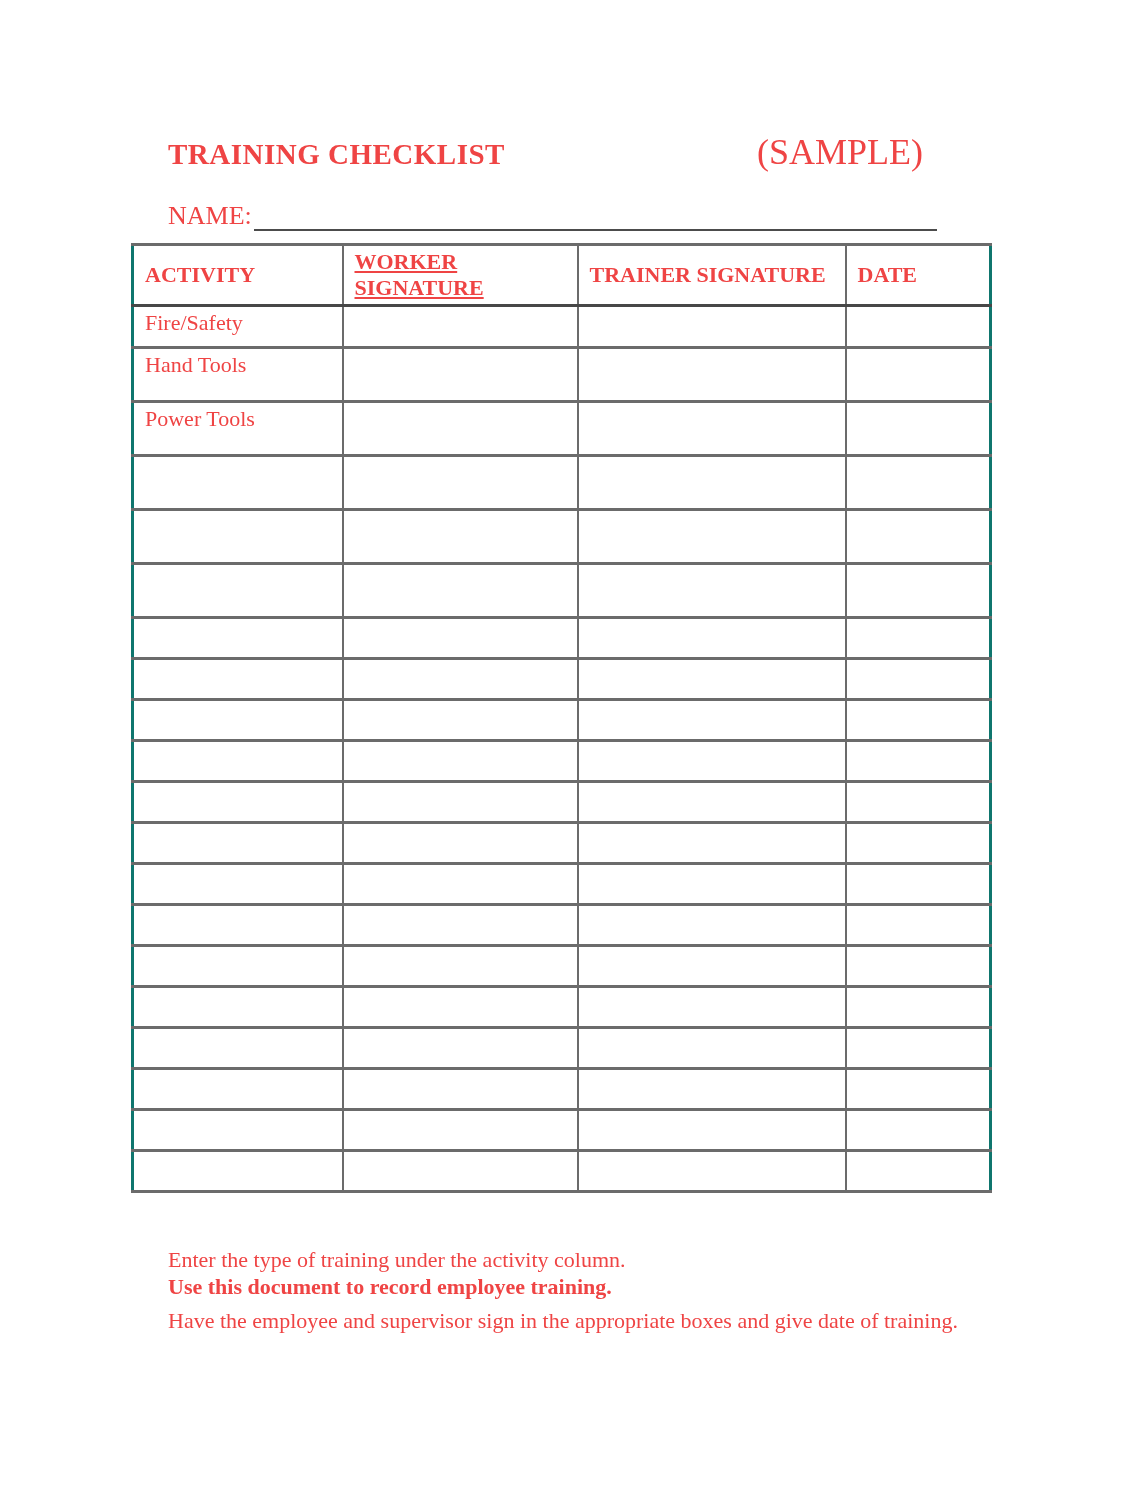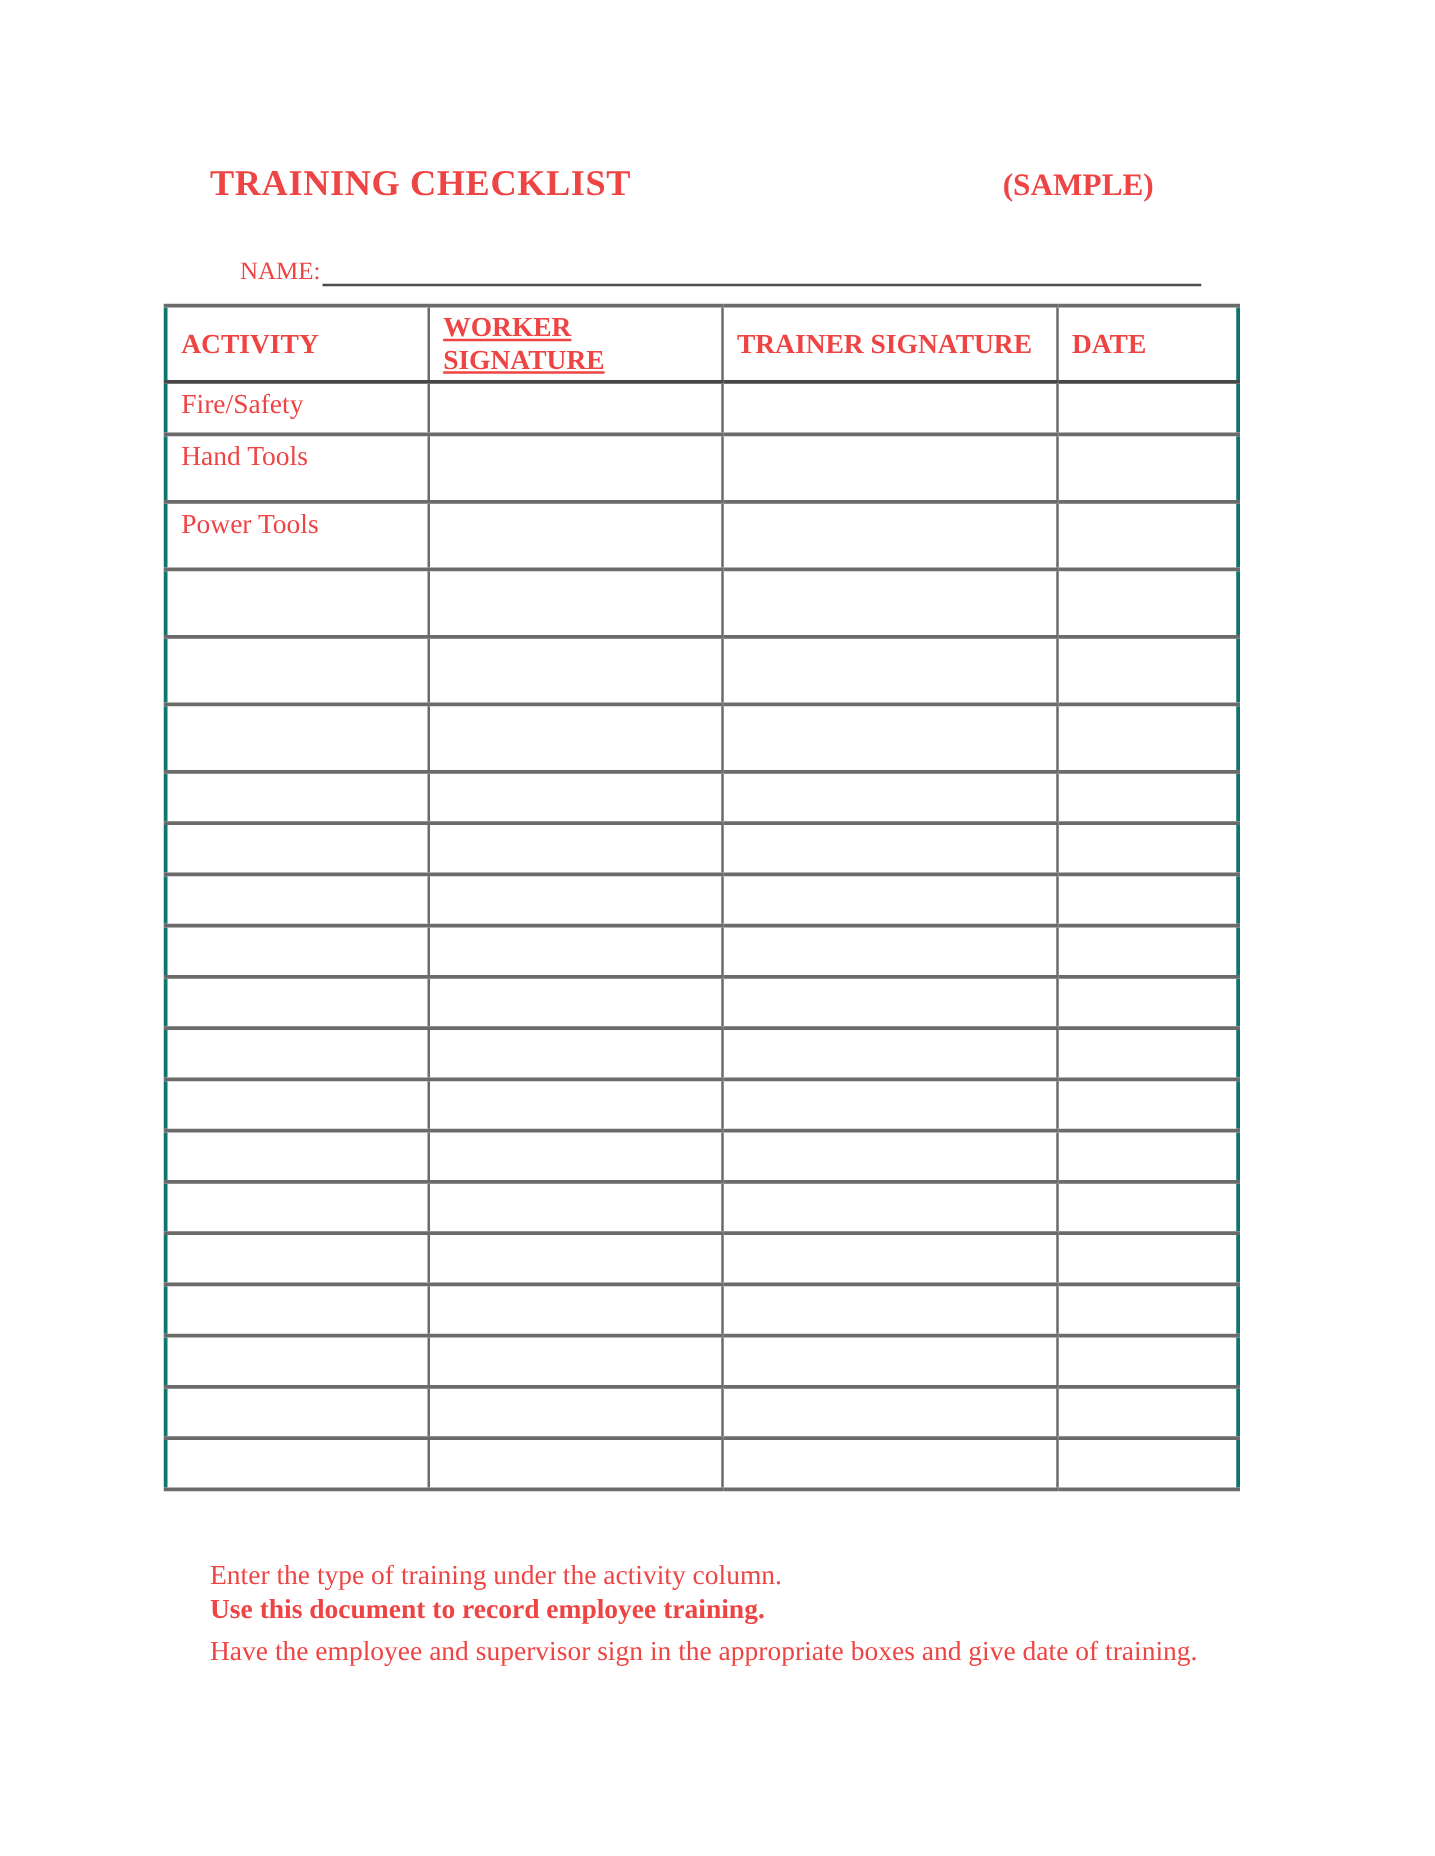--- a/index.html
+++ b/index.html
@@ -27,36 +27,35 @@
     justify-content: space-between;
     align-items: baseline;
   }
   .doc-title {
     font-size: 29px;
     font-weight: bold;
     letter-spacing: 0.5px;
     white-space: nowrap;
   }
   .sample-label {
-    font-size: 25px;
-    font-weight: bold;
+    font-size: 36px;
+    font-weight: normal;
     white-space: nowrap;
     text-align: right;
   }
 
   
   .name-row {
     position: absolute;
     left: 168px;
     top: 201px;
     width: 769px;
     display: flex;
     align-items: flex-end;
-    font-size: 20px;
-    margin-left: 24px;
+    font-size: 26px;
   }
   .name-label { white-space: nowrap; }
   .name-line {
     flex: 1;
     border-bottom: 2px solid #4c4c4c;
     height: 26px;
     margin-left: 2px;
   }
 
   

